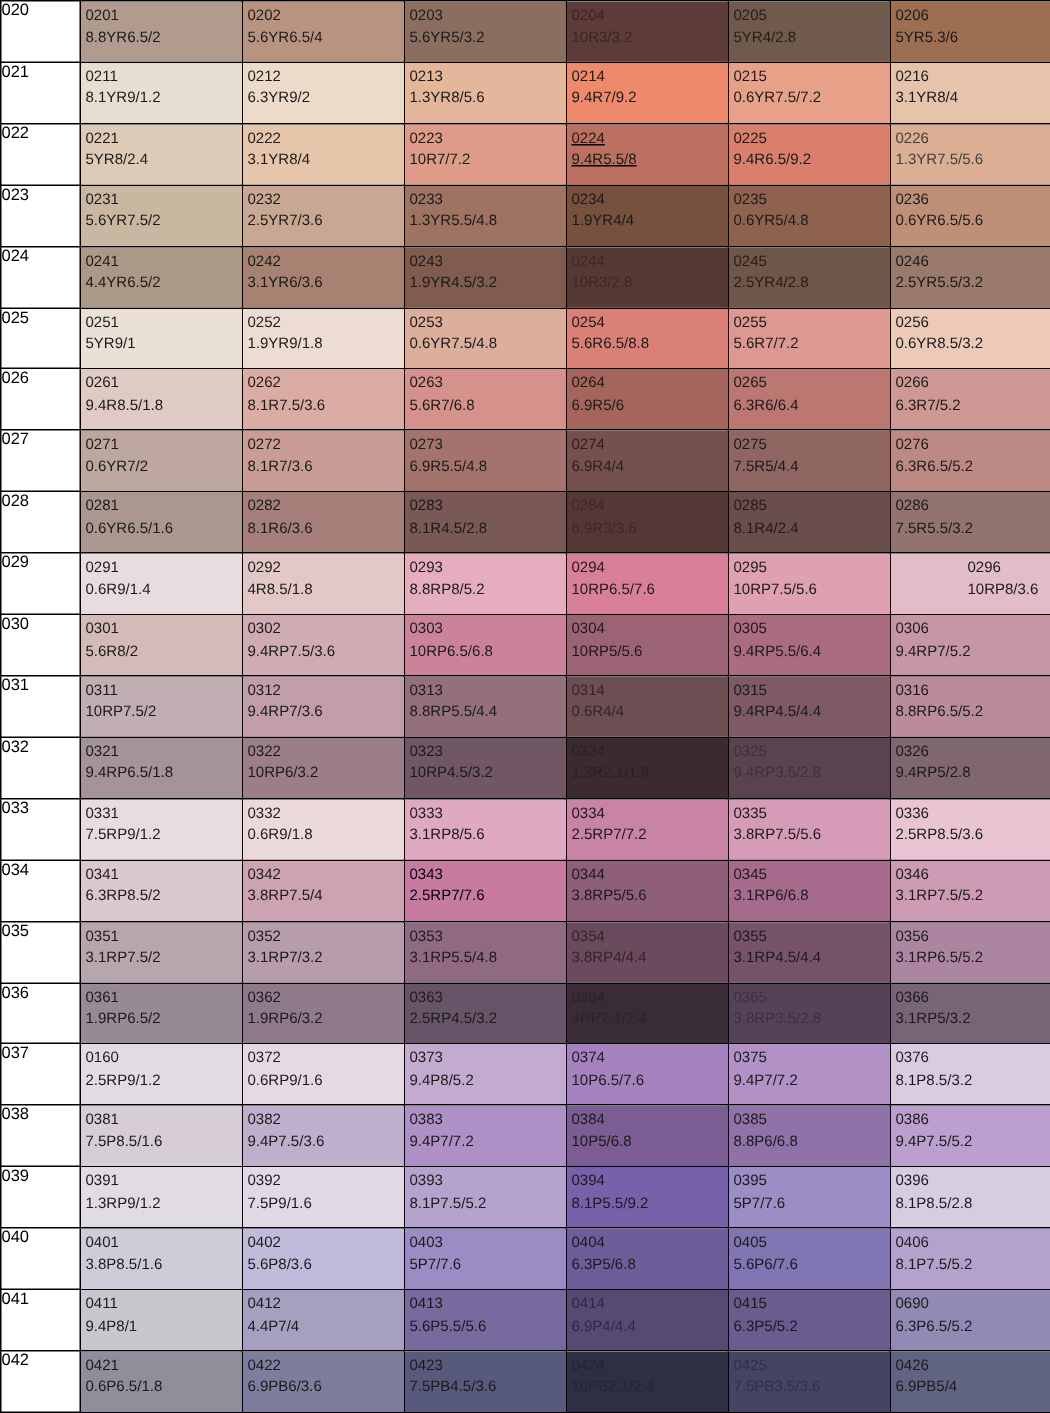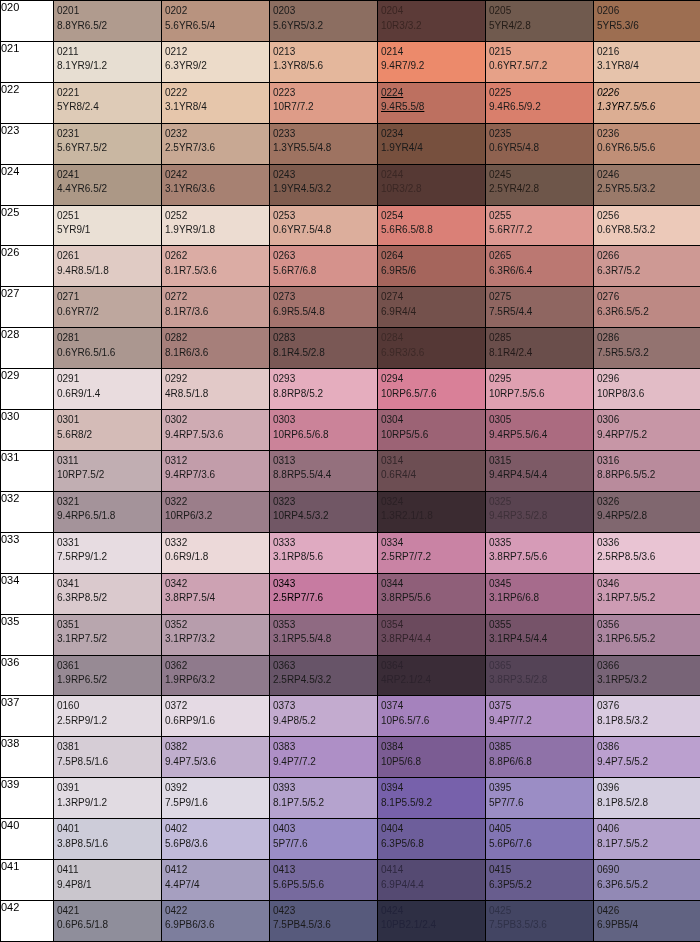--- a/index.html
+++ b/index.html
@@ -161,21 +161,21 @@
             <span class="munsell">9.4R5.5/8</span>
           </div>
         </td>
         <td class="swatch" style="background: rgb(217, 127, 108);">
           <div class="swatch-inner" style="color: rgb(26, 26, 26);">
             <span class="code">0225</span>
             <span class="munsell">9.4R6.5/9.2</span>
           </div>
         </td>
         <td class="swatch" style="background: rgb(220, 174, 147);">
-          <div class="swatch-inner" style="color: #000000; font-style: italic;">
+          <div class="swatch-inner" style="color: #404040;">
             <span class="code">0226</span>
             <span class="munsell">1.3YR7.5/5.6</span>
           </div>
         </td>
       </tr>
       <tr>
         <td class="row-label">023</td>
         <td class="swatch" style="background: rgb(201, 183, 162);">
           <div class="swatch-inner" style="color: rgb(26, 26, 26);">
             <span class="code">0231</span>
@@ -433,21 +433,21 @@
             <span class="code">0294</span>
             <span class="munsell">10RP6.5/7.6</span>
           </div>
         </td>
         <td class="swatch" style="background: rgb(223, 160, 177);">
           <div class="swatch-inner" style="color: rgb(26, 26, 26);">
             <span class="code">0295</span>
             <span class="munsell">10RP7.5/5.6</span>
           </div>
         </td>
-        <td class="swatch" style="background: rgb(226, 188, 198);">
+        <td class="swatch" style="background: rgb(226, 188, 198); padding-left: 48px;">
           <div class="swatch-inner" style="color: rgb(26, 26, 26);">
             <span class="code">0296</span>
             <span class="munsell">10RP8/3.6</span>
           </div>
         </td>
       </tr>
       <tr>
         <td class="row-label">030</td>
         <td class="swatch" style="background: rgb(212, 187, 183);">
           <div class="swatch-inner" style="color: rgb(26, 26, 26);">

